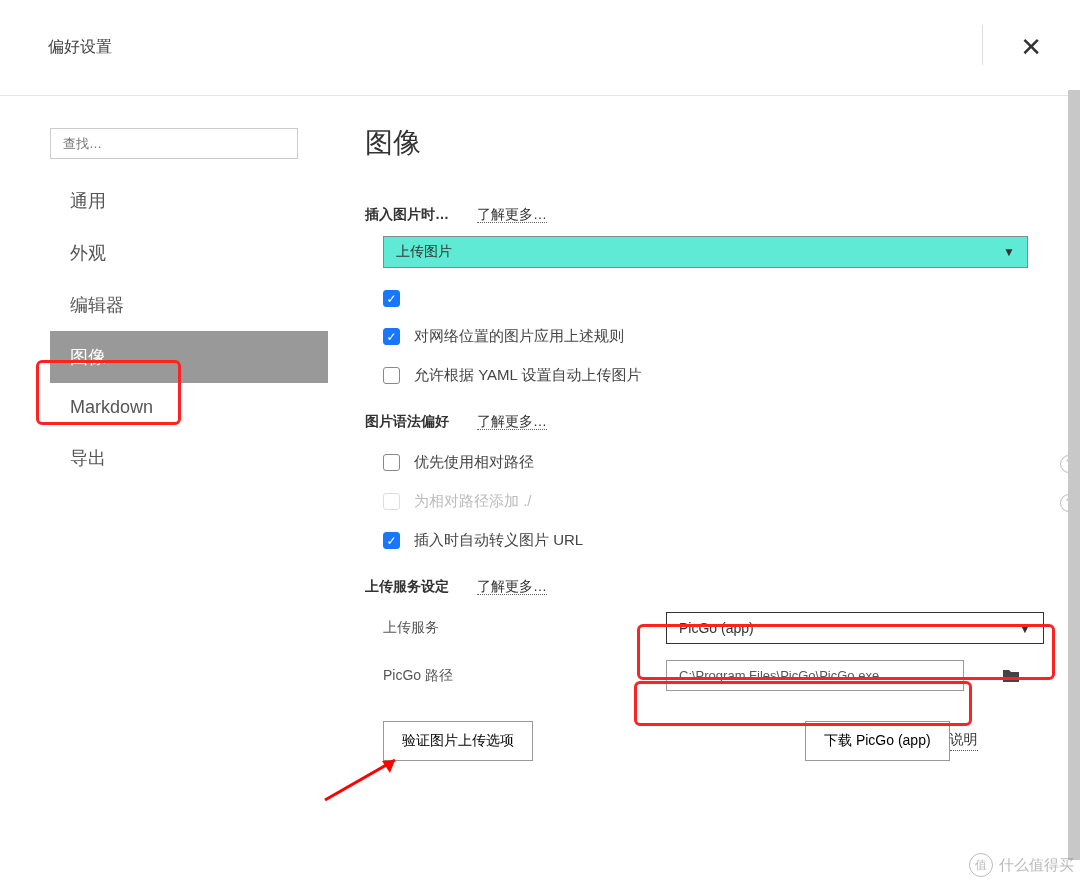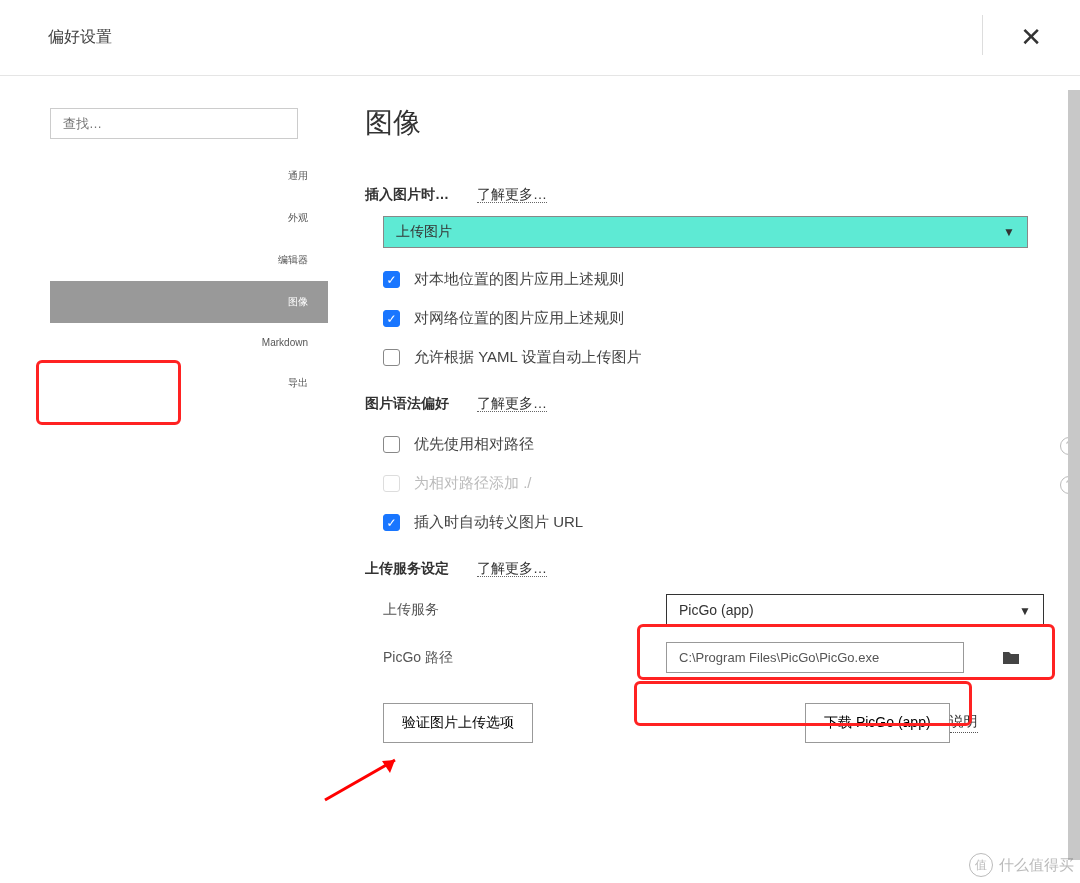--- a/index.html
+++ b/index.html
@@ -7,21 +7,21 @@
       font-family: -apple-system, "Segoe UI", "Microsoft YaHei", sans-serif;
       font-size: 14px;
       color: #333;
       background: #fff;
       width: 1080px;
       height: 883px;
       overflow: hidden;
       position: relative;
     }
     .titlebar {
-      height: 76px;
+      height: 96px;
       display: flex;
       align-items: center;
       justify-content: space-between;
       padding: 0 28px 0 48px;
       border-bottom: 1px solid #e5e5e5;
     }
     .titlebar h2 { font-size: 16px; font-weight: 400; color: #444; }
     .close-btn {
       font-size: 26px;
       font-weight: 300;
@@ -42,25 +42,24 @@
     .search {
       width: 248px;
       border: 1px solid #ccc;
       padding: 7px 12px;
       font-size: 13px;
       color: #000000;
       margin-bottom: 16px;
     }
     .nav-item {
       padding: 14px 20px;
-      font-size: 10px;
+      font-size: 18px;
       color: #555;
       cursor: pointer;
       width: 278px;
-      text-align: right;
     }
     .nav-item.active {
       background: #999;
       color: #fff;
     }
     .highlight-red {
       border: 3px solid #f22;
       border-radius: 6px;
       position: absolute;
       pointer-events: none;
@@ -192,21 +191,20 @@
     <div class="section" style="margin-top:0">
       <span class="section-label">插入图片时…</span>
       <span class="learnmore">了解更多…</span>
       <div class="select">
         <span>上传图片</span>
         <span class="chev">▼</span>
       </div>
       <div class="checks">
         <div class="check-row">
           <span class="cbx checked">✓</span>
-          <span>对本地位置的图片应用上述规则</span>
         </div>
         <div class="check-row">
           <span class="cbx checked">✓</span>
           <span>对网络位置的图片应用上述规则</span>
         </div>
         <div class="check-row">
           <span class="cbx"></span>
           <span>允许根据 YAML 设置自动上传图片</span>
         </div>
       </div>

